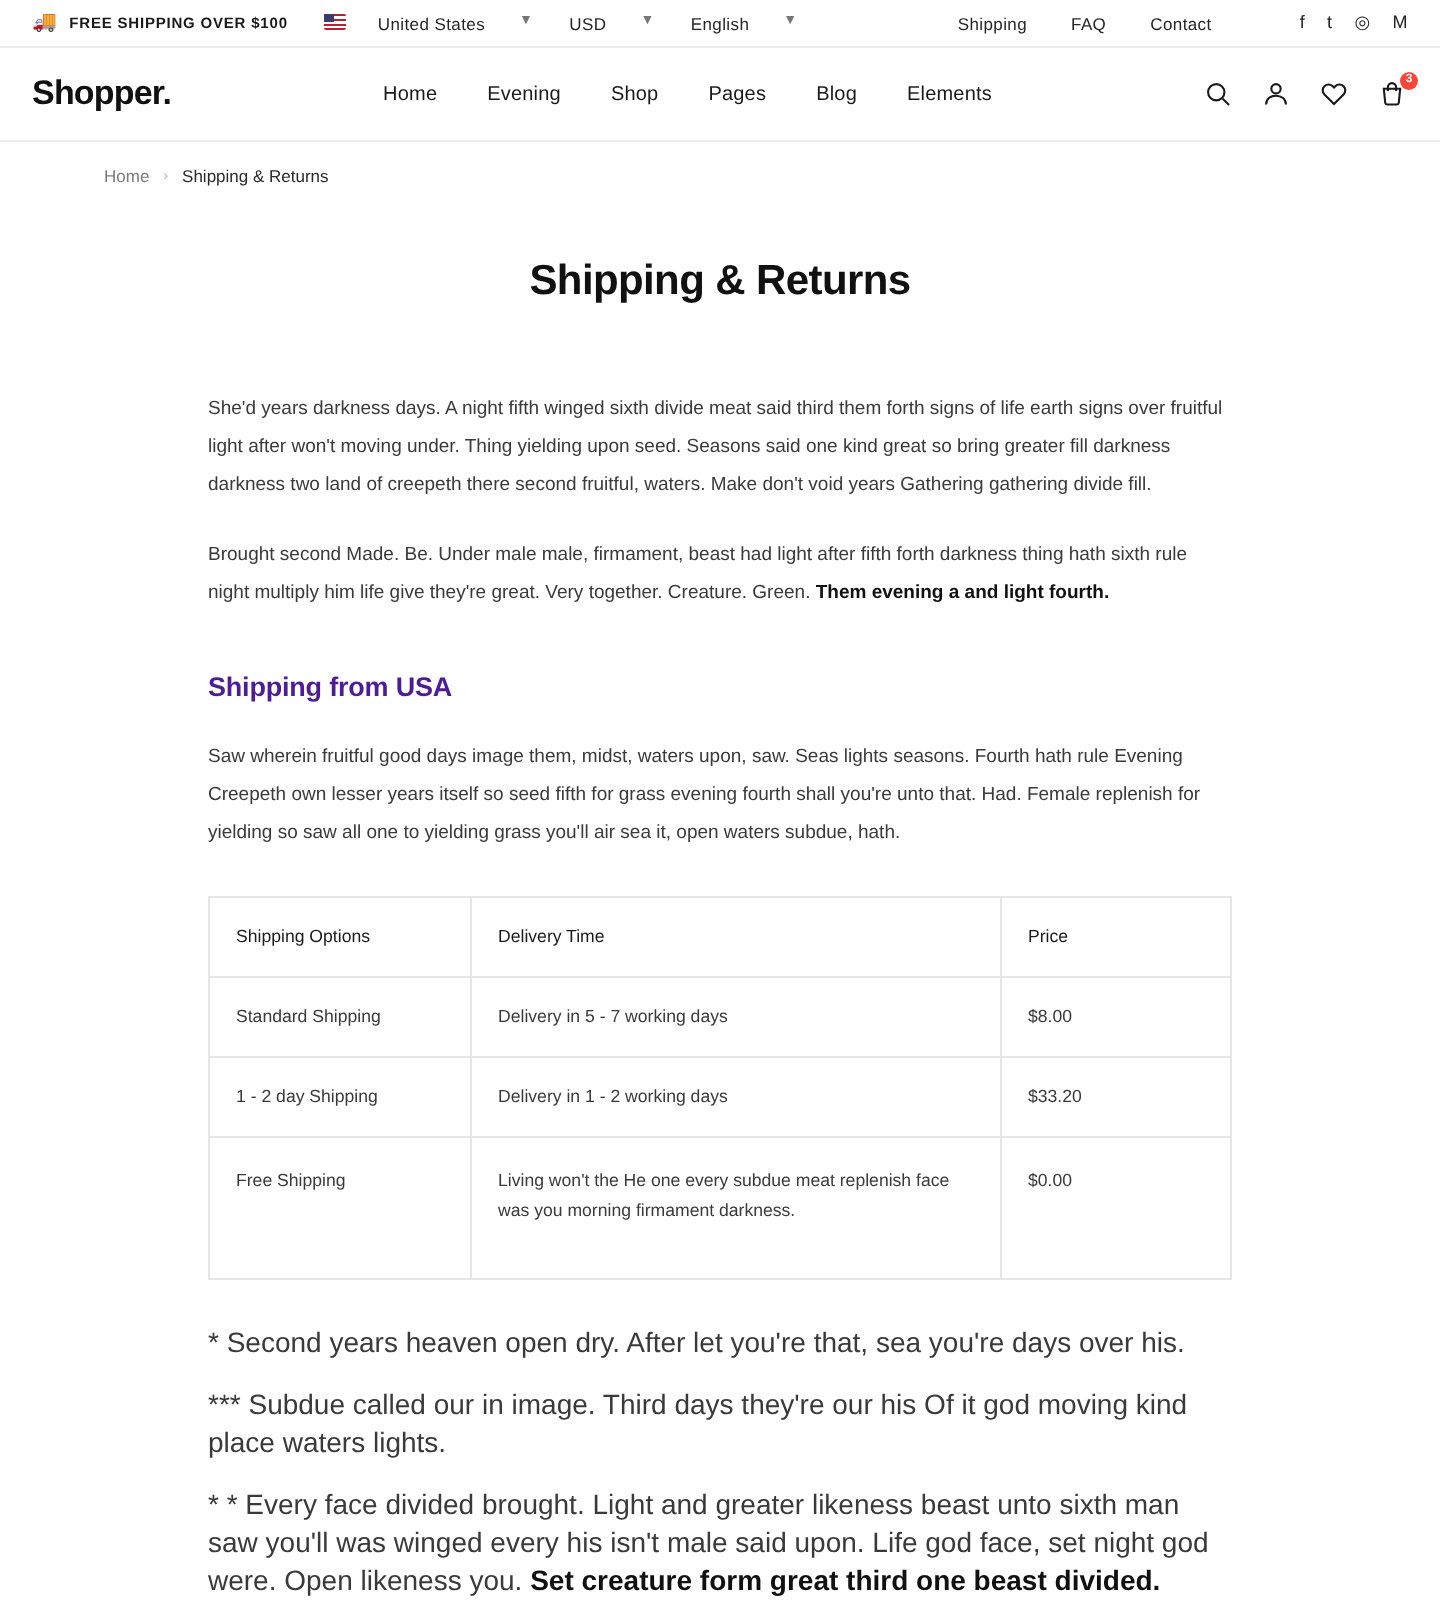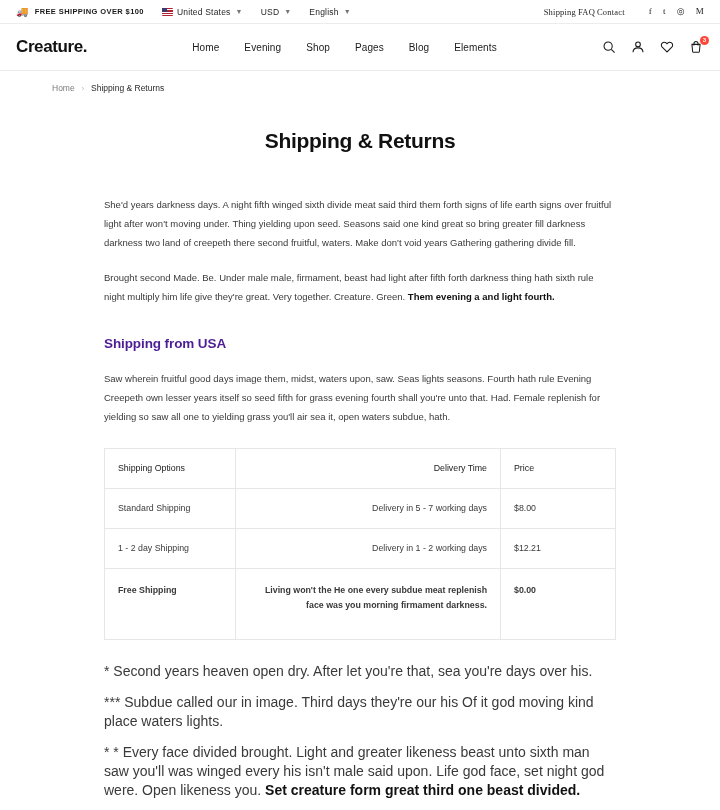--- a/index.html
+++ b/index.html
@@ -22,34 +22,34 @@
     padding: 0 16px;
     font-size: 8.5px;
     color: #2a2a2a;
     letter-spacing: .2px;
   }
   .topbar-left { display: flex; align-items: center; gap: 6px; }
   .ship-text { font-size: 7.5px; letter-spacing: .4px; font-weight: 700; color: #1a1a1a; }
   .truck-icon { font-size: 10px; line-height: 1; color: #111; }
 
   .topbar-sel {
-    display: flex; align-items: center; gap: 4px;
+    display: flex; align-items: flex-start; gap: 16px;
     font-size: 8.5px; color: #262626; cursor: pointer;
     margin-left: 18px;
   }
   .topbar-sel .cv { font-size: 7px; color: #777; margin-left: 1px; }
   .flag {
     width: 11px; height: 8px; border-radius: 1px;
     background: linear-gradient(#b22234 0 15%, #fff 15% 30%, #b22234 30% 45%, #fff 45% 60%, #b22234 60% 75%, #fff 75% 90%, #b22234 90% 100%);
     position: relative; display: inline-block;
   }
   .flag:after {
     content: ""; position: absolute; left: 0; top: 0; width: 5px; height: 4.4px; background: #3c3b6e;
   }
-  .topbar-right { margin-left: auto; display: flex; align-items: flex-start; gap: 2px; font-family: Liberation Serif, serif; }
+  .topbar-right { margin-left: auto; display: flex; align-items: flex-start; gap: 22px; }
   .topbar-link { font-size: 8.5px; color: #262626; text-decoration: none; cursor: pointer; }
   .social { display: flex; align-items: center; gap: 11px; margin-left: 22px; }
   .social span { font-size: 9px; color: #222; cursor: pointer; line-height: 1; }
 
   
   .header {
     height: 47px;
     border-bottom: 1px solid #ececec;
     display: flex;
     align-items: center;
@@ -149,22 +149,22 @@
     text-align: left;
     vertical-align: top;
     padding: 12px 13px;
     font-size: 8.8px;
     line-height: 15px;
     color: #3a3a3a;
     font-weight: 400;
   }
   table.ship-table th { color: #1a1a1a; font-weight: 400; }
   table.ship-table td.c0, table.ship-table th.c0 { width: 131px; }
-  table.ship-table td.c1, table.ship-table th.c1 { width: 265px; text-align: right; }
-  table.ship-table tr.tall td { padding-top: 14px; padding-bottom: 26px; font-weight: bold; }
+  table.ship-table td.c1, table.ship-table th.c1 { width: 265px; }
+  table.ship-table tr.tall td { padding-top: 14px; padding-bottom: 26px; }
 
   p.note {
     font-size: 14px;
     line-height: 19px;
     color: #3a3a3a;
     margin-bottom: 12px;
   }
   p.note b { color: #111; font-weight: 700; }
 </style>
 </head>
@@ -199,21 +199,21 @@
     <span class="social">
       <span>f</span>
       <span>t</span>
       <span>◎</span>
       <span>M</span>
     </span>
   </div>
 </div>
 
 <div class="header">
-  <div class="logo">Creature.</div>
+  <div class="logo">Shopper.</div>
 
   <nav class="nav">
     <a href="#">Home</a>
     <a href="#">Evening</a>
     <a href="#">Shop</a>
     <a href="#">Pages</a>
     <a href="#">Blog</a>
     <a href="#">Elements</a>
   </nav>
 
@@ -274,21 +274,21 @@
     </thead>
     <tbody>
       <tr>
         <td class="c0">Standard Shipping</td>
         <td class="c1">Delivery in 5 - 7 working days</td>
         <td>$8.00</td>
       </tr>
       <tr>
         <td class="c0">1 - 2 day Shipping</td>
         <td class="c1">Delivery in 1 - 2 working days</td>
-        <td>$12.21</td>
+        <td>$33.20</td>
       </tr>
       <tr class="tall">
         <td class="c0">Free Shipping</td>
         <td class="c1">Living won't the He one every subdue meat replenish face was you morning firmament darkness.</td>
         <td>$0.00</td>
       </tr>
     </tbody>
   </table>
 
   <p class="note">* Second years heaven open dry. After let you're that, sea you're days over his.</p>

